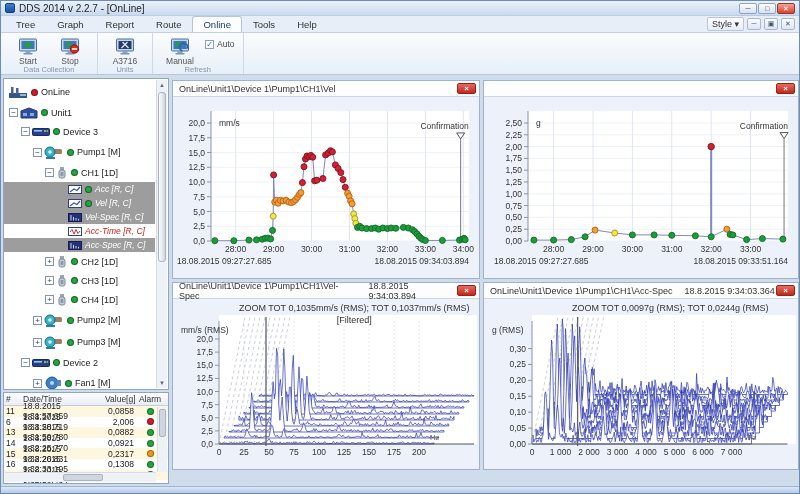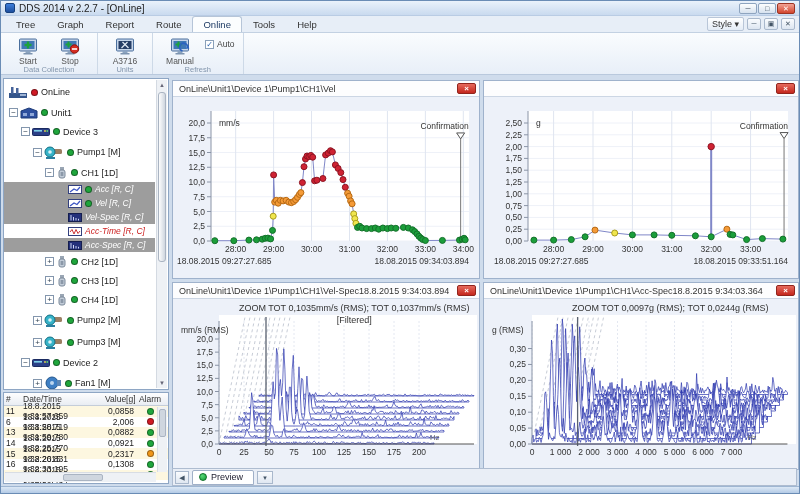--- a/index.html
+++ b/index.html
@@ -65,21 +65,21 @@
   .adot { width:7px; height:7px; border-radius:50%; border:1px solid rgba(0,0,0,0.35); }
   .tvscroll { position:absolute; top:14px; right:1px; bottom:11px; width:10px; background:#eef1f5; border-left:1px solid #d8dde4; }
   .tvscroll .thumb { position:absolute; top:2px; left:1px; width:7px; height:28px; background:#cfd6df; border:1px solid #aab4c2; border-radius:2px; }
   .thscroll { position:absolute; left:1px; right:12px; bottom:1px; height:10px; background:#eef1f5; border-top:1px solid #d8dde4; }
   .thscroll .thumb { position:absolute; left:58px; top:1px; width:40px; height:7px; background:#cfd6df; border:1px solid #aab4c2; border-radius:2px; }
 
   
   .charts { position:absolute; left:171px; top:4px; display:grid; grid-template-columns:308px 316px; grid-template-rows:199px 188px; gap:3px; }
   .panel { background:#edf1f9; border:1px solid #9fb2cc; position:relative; }
   .ptitle { height:16px; background:#fdfdfe; border-bottom:1px solid #ccd6e4; display:flex; align-items:center; padding:0 3px 0 6px; font-size:9px; color:#333; }
-  .pdate { color:#333; }
+  .pdate { margin-left:12px; color:#333; }
   .pclose { margin-left:auto; width:19px; height:11px; background:linear-gradient(#e66a5d,#c4271d); border:1px solid #92241c; border-radius:2px;
     color:#fff; font-size:8px; line-height:10px; text-align:center; font-weight:bold; }
   .panel svg { display:block; }
 
   
   .bottombar { position:absolute; left:171px; right:2px; bottom:0; height:18px; background:#e9eef6; border:1px solid #aebcd0; display:flex; align-items:center; padding:1px 2px; gap:3px; }
   .navarrow { width:14px; height:13px; background:linear-gradient(#fbfcfe,#dfe7f1); border:1px solid #a9b8cc; font-size:7px; color:#456; text-align:center; line-height:12px; }
   .ptab { height:15px; background:#fff; border:1px solid #a0b0c8; border-radius:2px 2px 0 0; display:flex; align-items:center; gap:4px; padding:0 10px 0 6px; font-size:9px; color:#223; }
   .ptab .gdot { width:8px; height:8px; border-radius:50%; background:radial-gradient(circle at 35% 30%,#58d978,#159a36); border:1px solid #0d7026; }
   .droparrow { width:16px; height:13px; background:linear-gradient(#fbfcfe,#dfe7f1); border:1px solid #a9b8cc; font-size:7px; color:#456; text-align:center; line-height:12px; }
@@ -853,24 +853,16 @@
             <text x="190.5" y="156" font-size="8.5" fill="#333" text-anchor="middle">5 000</text>
             <text x="219" y="156" font-size="8.5" fill="#333" text-anchor="middle">6 000</text>
             <text x="247.5" y="156" font-size="8.5" fill="#333" text-anchor="middle">7 000</text>
             <text x="8" y="34" font-size="8.5" fill="#333">g (RMS)</text>
             <text x="263.45000000000005" y="141" font-size="7.5" fill="#666">Hz</text>
             <text x="186.32" y="12" font-size="9" fill="#333" text-anchor="middle">ZOOM TOT 0,0097g (RMS); TOT 0,0244g (RMS)</text>
           </svg>
         </div>
       </div>
 
-    <div class="bottombar">
-      <span class="navarrow">◀</span>
-      <span class="ptab">
-        <span class="gdot"></span>
-        <span>Preview</span>
-      </span>
-      <span class="droparrow">▾</span>
-    </div>
   </div>
 
   <div class="statusstrip"></div>
 </div>
 
 </body></html>

